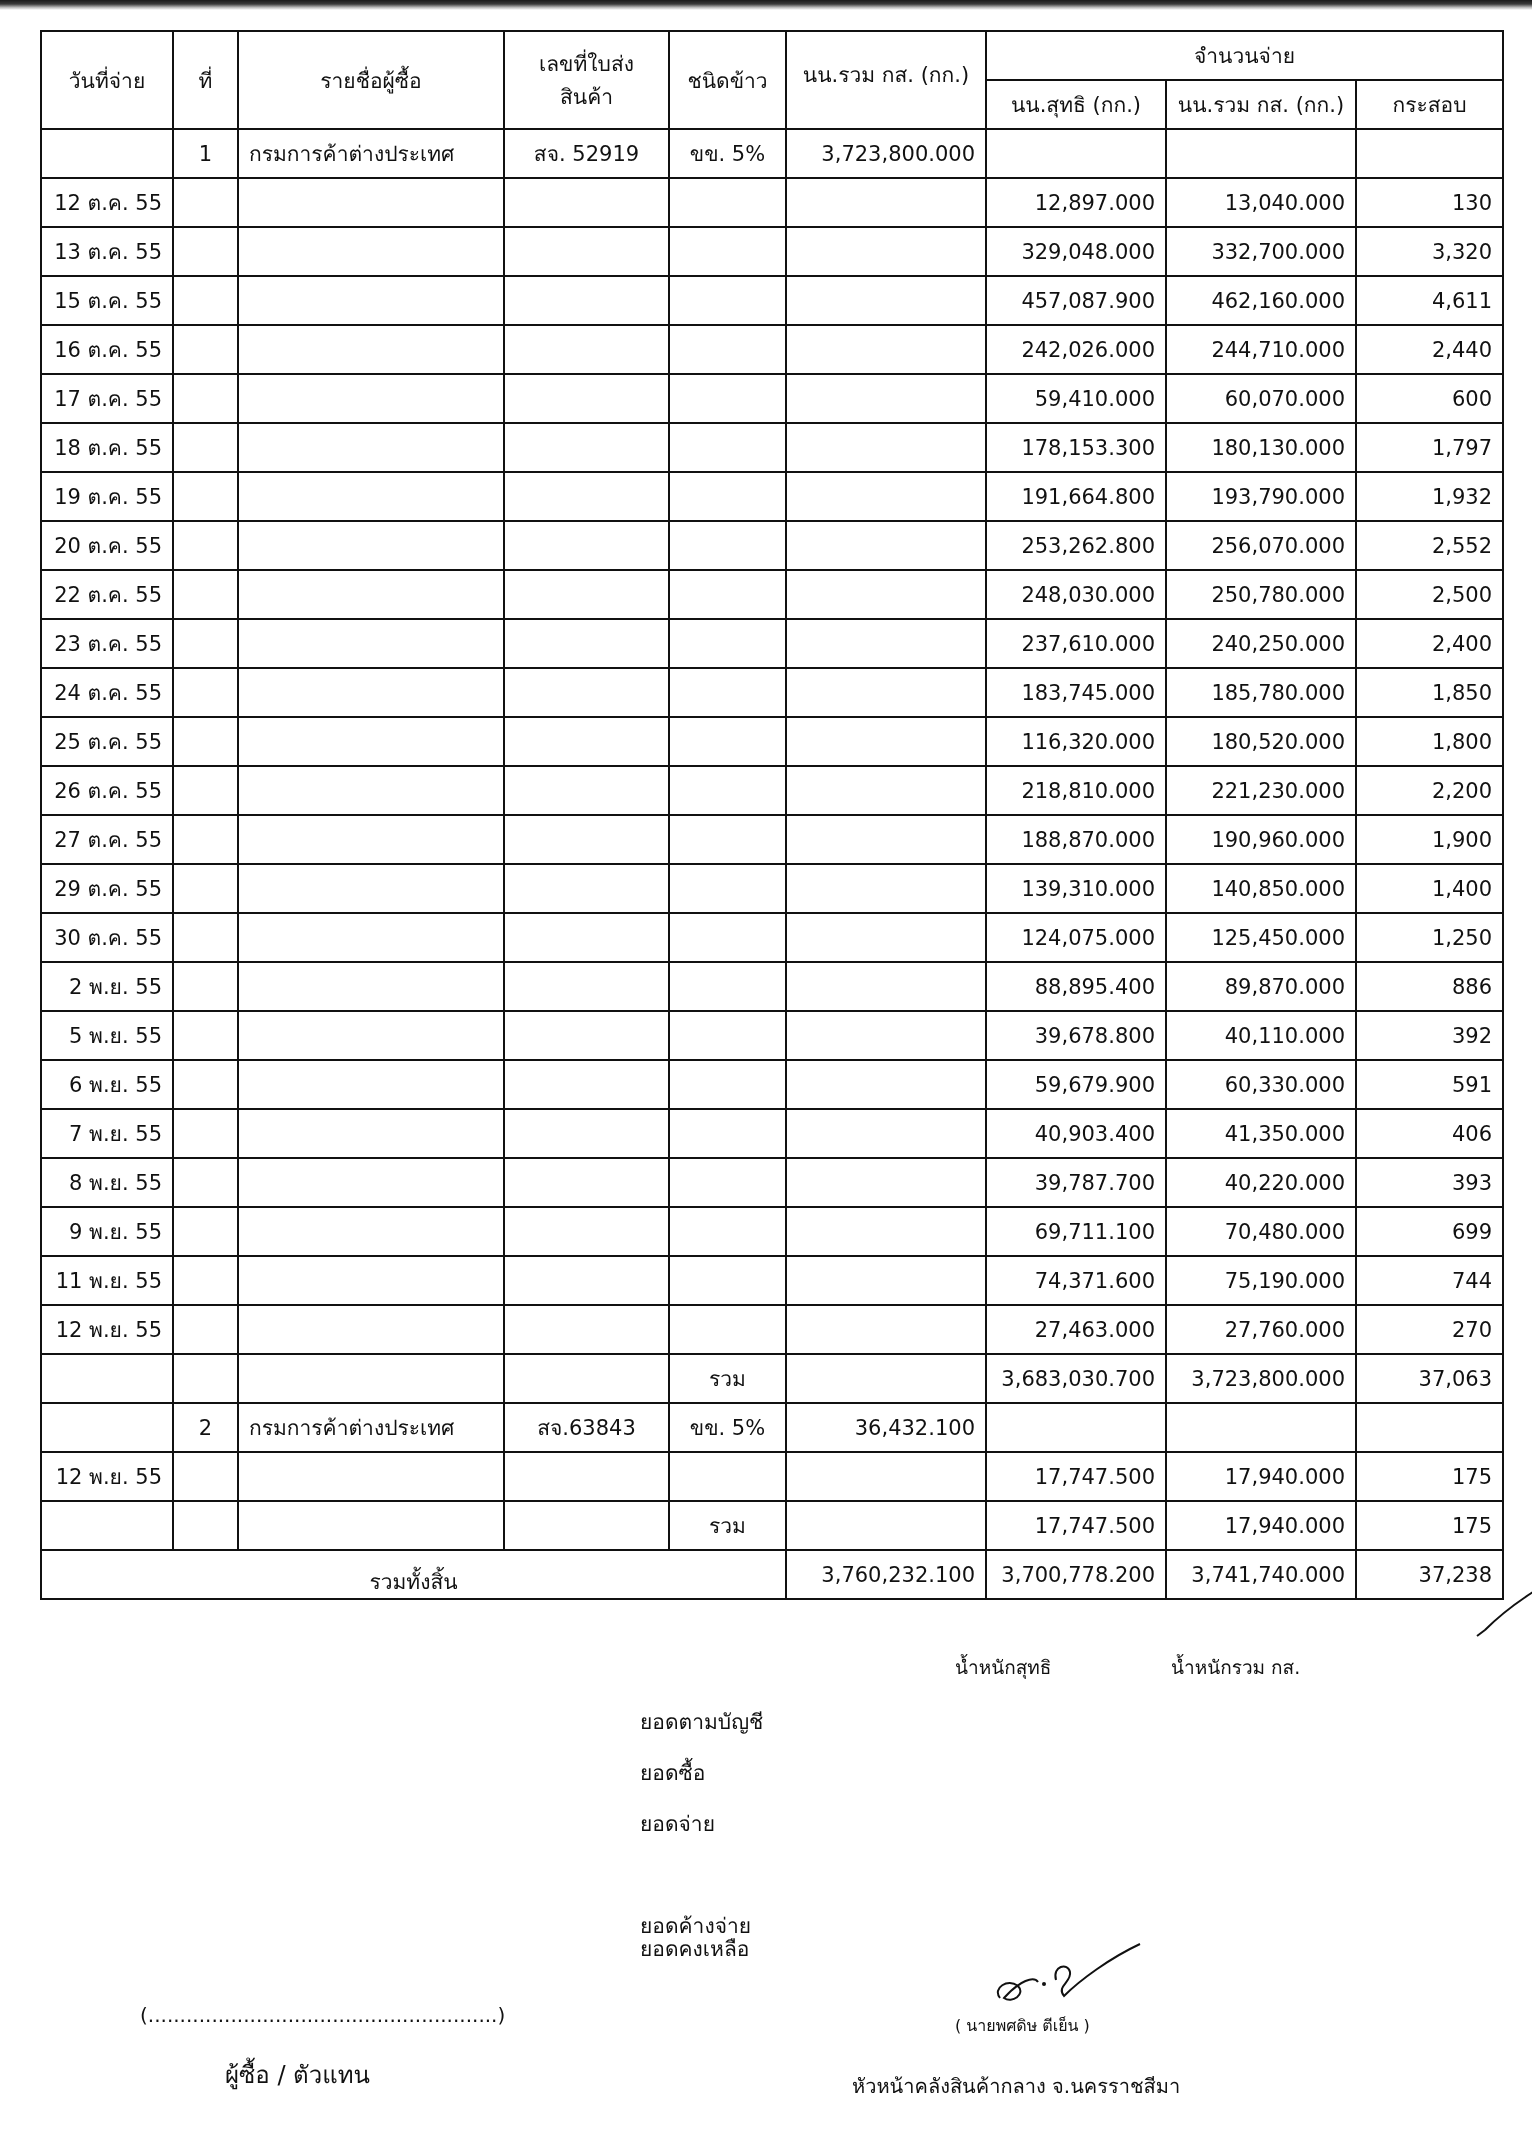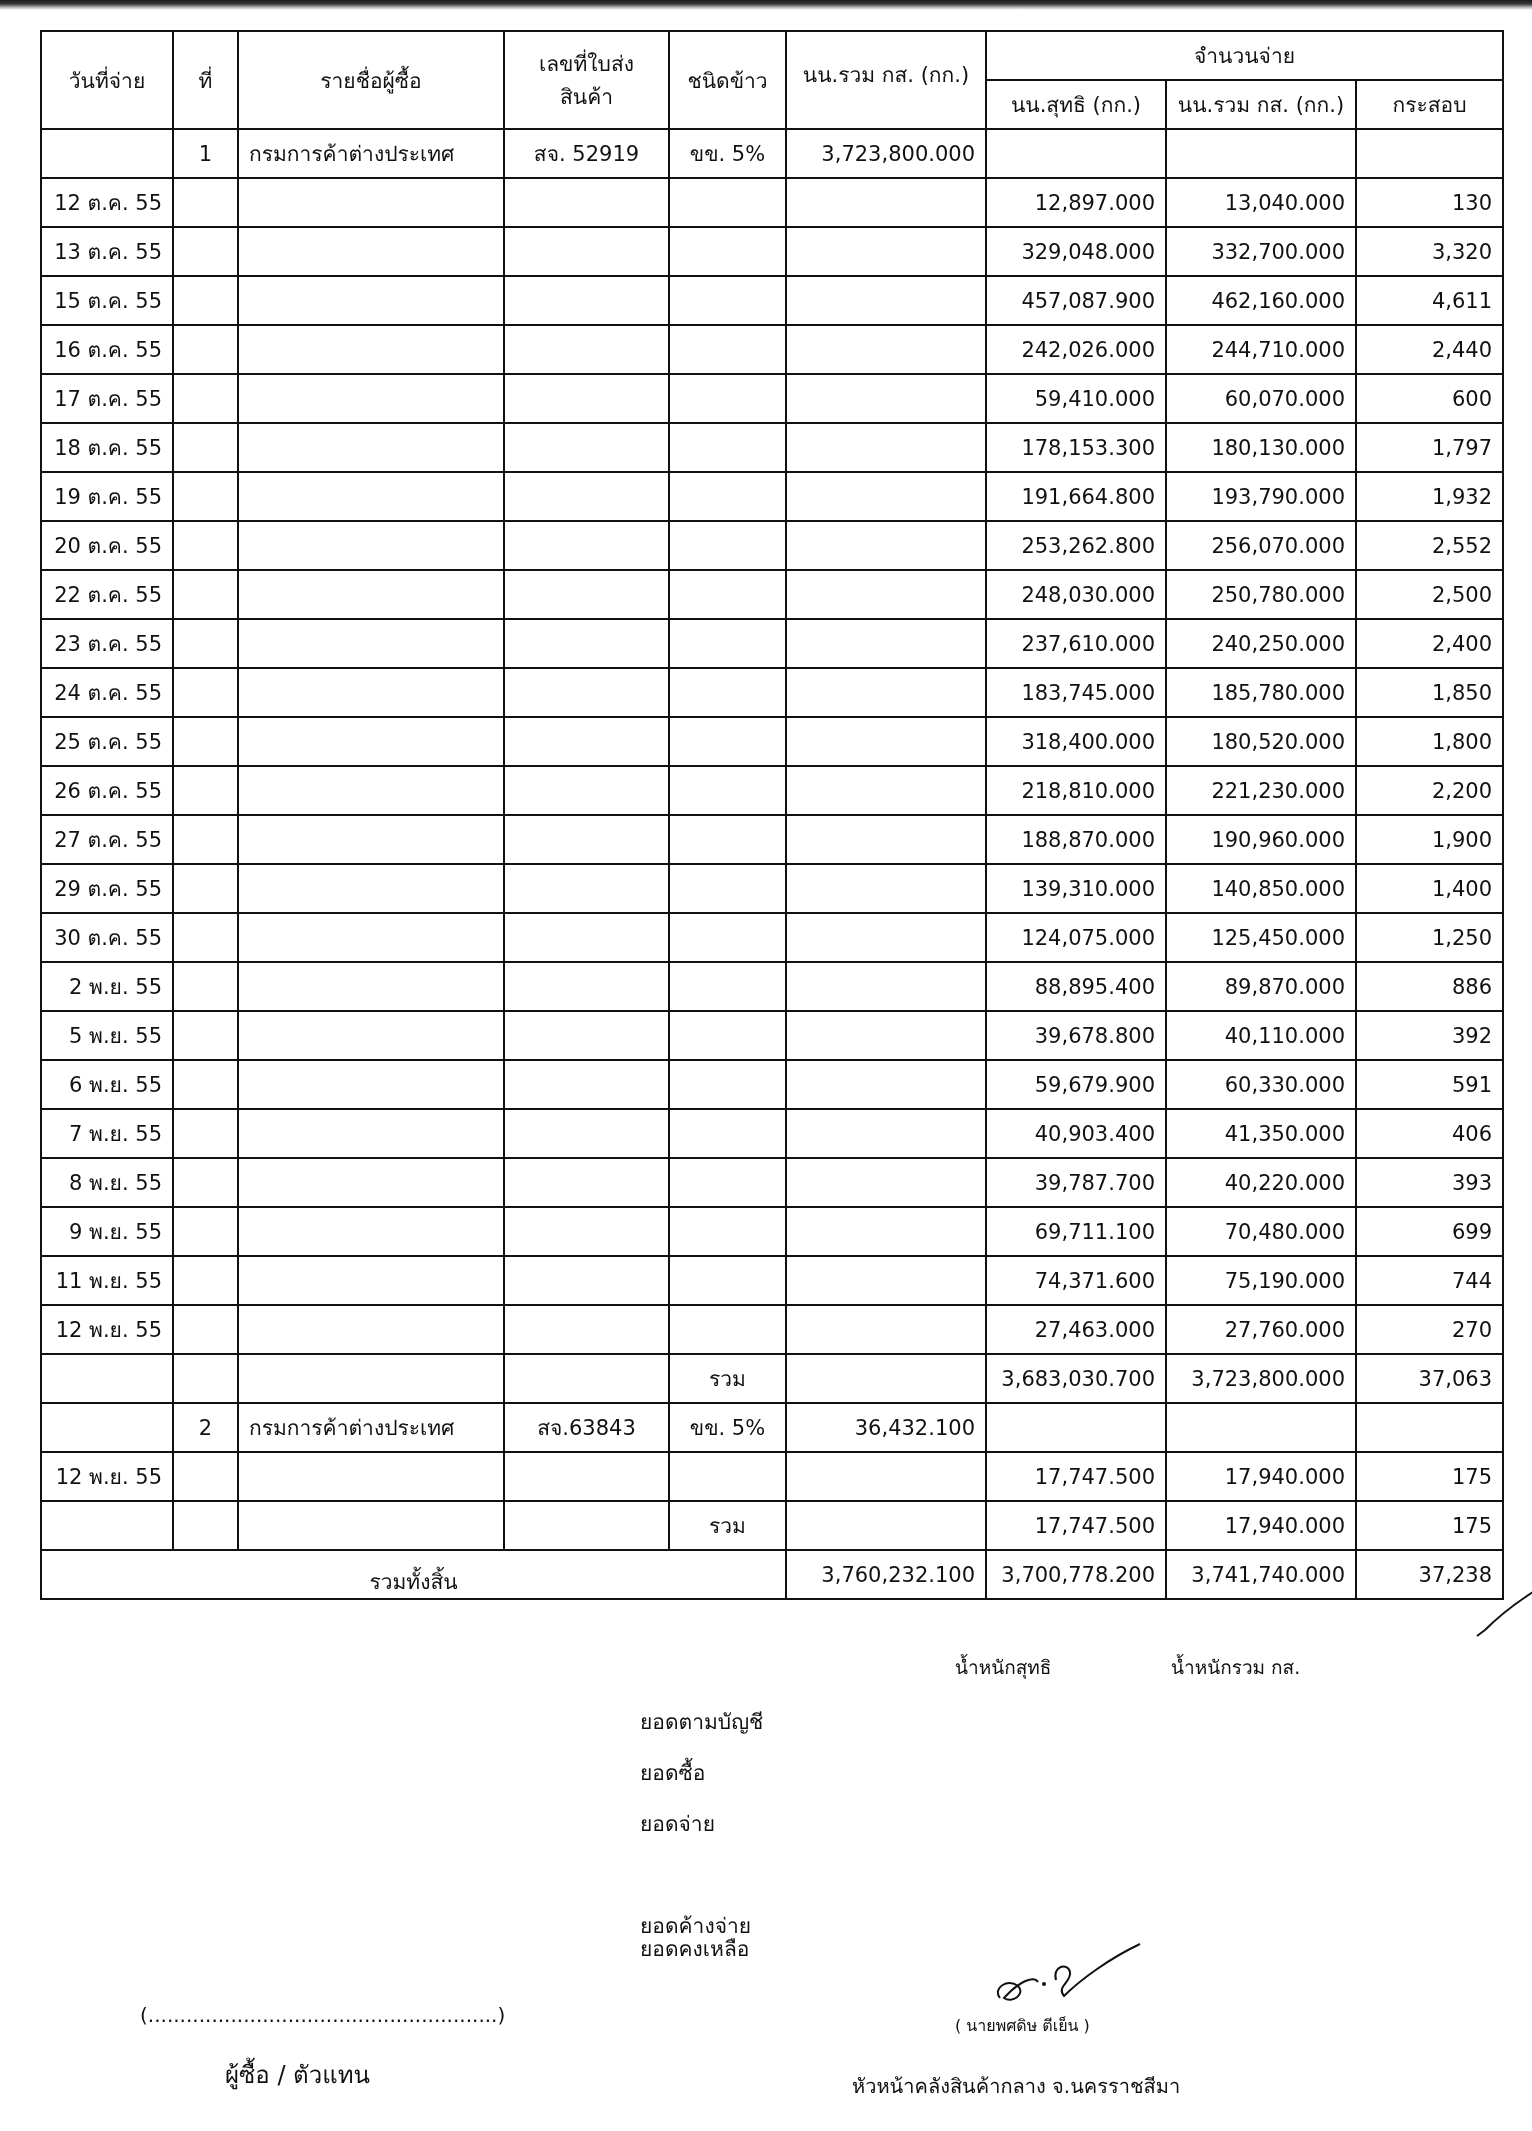--- a/index.html
+++ b/index.html
@@ -215,21 +215,21 @@
         <td class="r">185,780.000</td>
         <td class="r">1,850</td>
       </tr>
       <tr>
         <td class="r">25 ต.ค. 55</td>
         <td></td>
         <td></td>
         <td></td>
         <td></td>
         <td></td>
-        <td class="r">318,400.000</td>
+        <td class="r">116,320.000</td>
         <td class="r">180,520.000</td>
         <td class="r">1,800</td>
       </tr>
       <tr>
         <td class="r">26 ต.ค. 55</td>
         <td></td>
         <td></td>
         <td></td>
         <td></td>
         <td></td>

